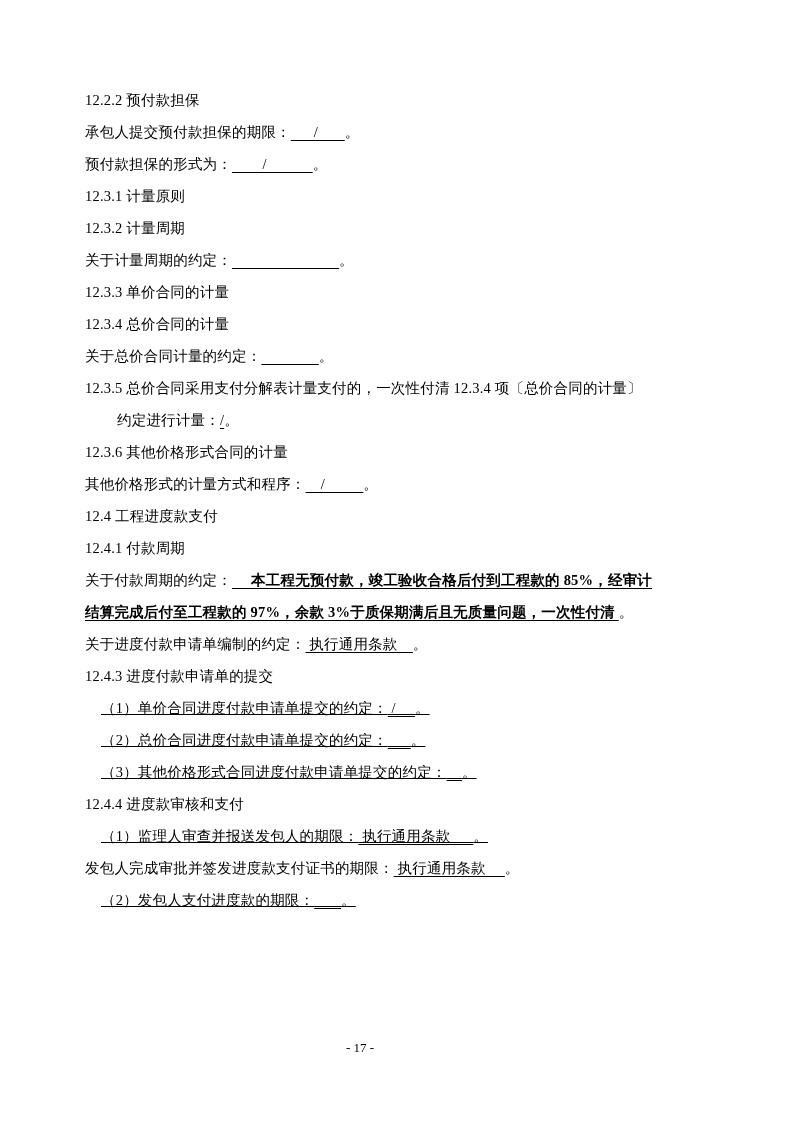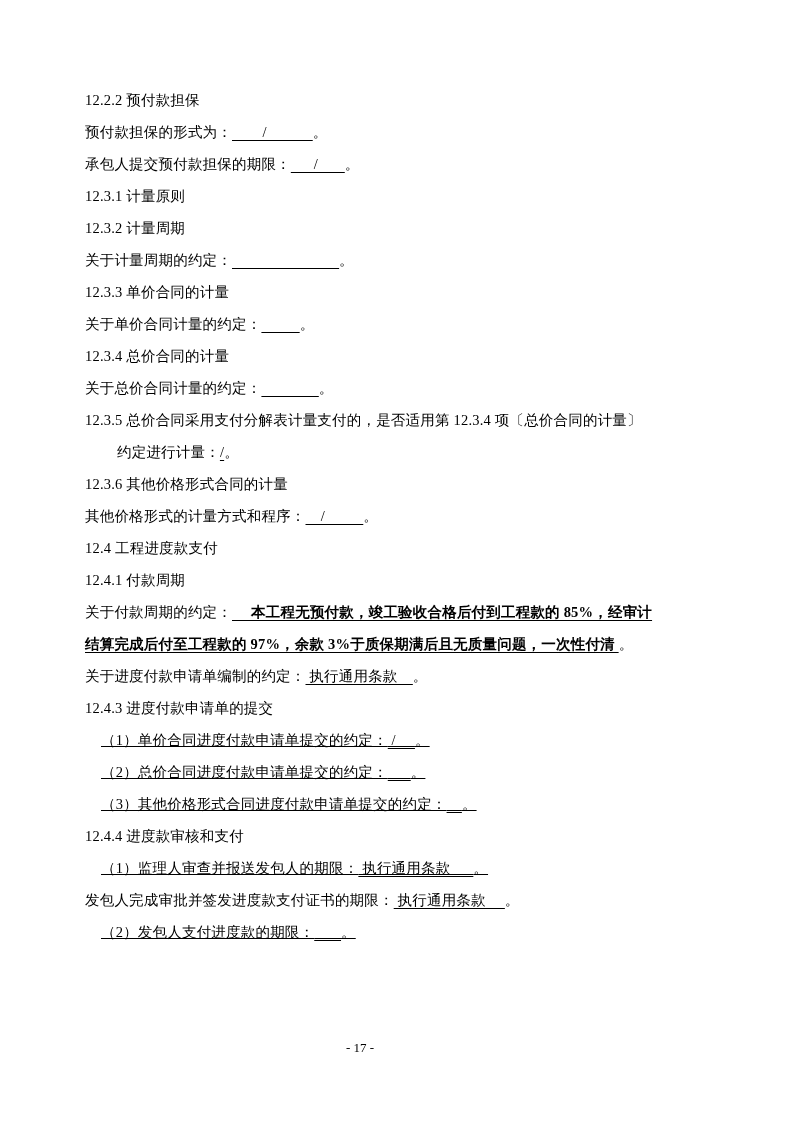--- a/index.html
+++ b/index.html
@@ -60,59 +60,56 @@
 <body>
 
 <div class="page">
   <div class="content">
 
     <div class="line indent1">
       <span>12.2.2 预付款担保</span>
     </div>
 
     <div class="line indent1">
-      <span>预付款担保的形式为：</span><span class="fill">        /            </span><span>。</span>
+      <span>承包人提交预付款担保的期限：</span><span class="fill">      /       </span><span>。</span>
     </div>
 
     <div class="line indent1">
-      <span>承包人提交预付款担保的期限：</span><span class="fill">      /       </span><span>。</span>
+      <span>预付款担保的形式为：</span><span class="fill">        /            </span><span>。</span>
     </div>
 
 
     <div class="line indent1">
       <span>12.3.1  计量原则</span>
     </div>
 
 
     <div class="line indent1">
       <span>12.3.2  计量周期</span>
     </div>
 
     <div class="line indent1">
       <span>关于计量周期的约定：</span><span class="fill">                            </span><span>。</span>
     </div>
 
     <div class="line indent1">
       <span>12.3.3  单价合同的计量</span>
     </div>
 
-    <div class="line indent1">
-      <span>关于单价合同计量的约定：</span><span class="fill">          </span><span>。</span>
-    </div>
 
     <div class="line indent1">
       <span>12.3.4  总价合同的计量</span>
     </div>
 
     <div class="line indent1">
       <span>关于总价合同计量的约定：</span><span class="fill">               </span><span>。</span>
     </div>
 
     <div class="line indent1">
-      <span>12.3.5 总价合同采用支付分解表计量支付的，是否适用第 12.3.4 项〔总价合同的计量〕</span>
+      <span>12.3.5 总价合同采用支付分解表计量支付的，一次性付清 12.3.4 项〔总价合同的计量〕</span>
     </div>
 
     <div class="line indent3">
       <span>约定进行计量：</span><span class="fill">/</span><span>。</span>
     </div>
 
     <div class="line indent1">
       <span>12.3.6  其他价格形式合同的计量</span>
     </div>
 

